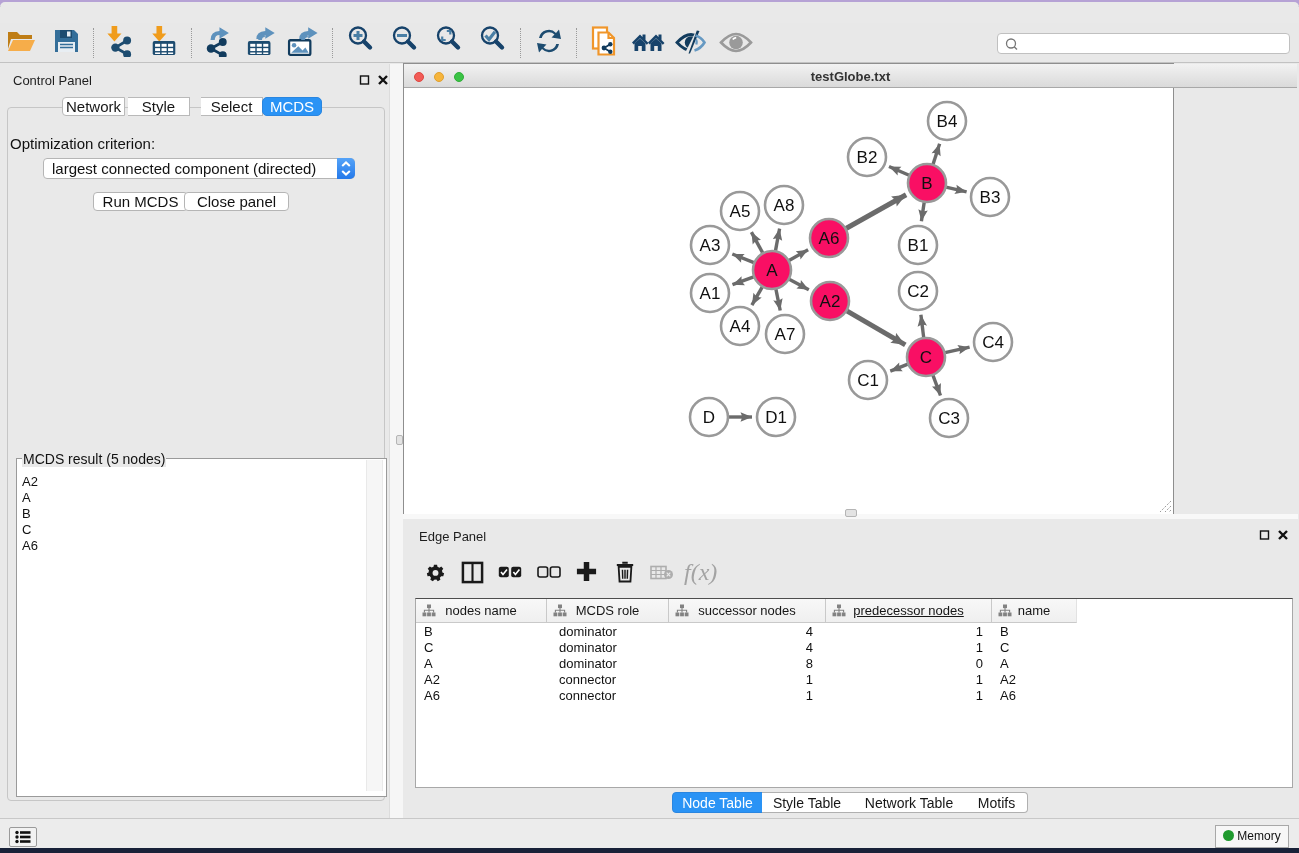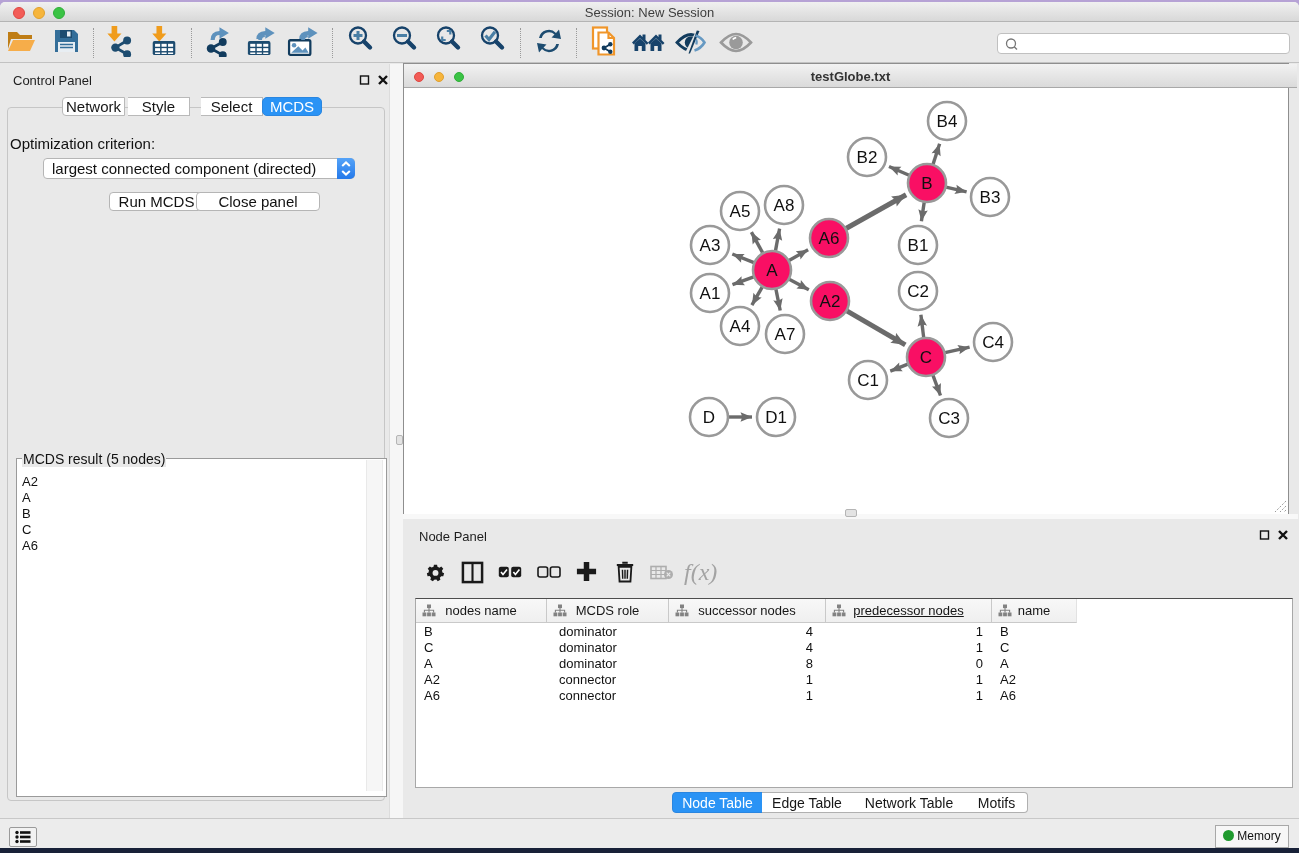--- a/index.html
+++ b/index.html
@@ -23,31 +23,31 @@
 #cpbox { left:7px; top:43px; width:378px; height:694px; border:1px solid #c6c6c6; border-radius:4px; background:#e9e9e9; }
 .tab { top:33px; height:19px; font-size:15px; line-height:18px; text-align:center; color:#161616; background:#fff; border:1px solid #b9b9b9; }
 #tabN { left:62px; width:63px; border-radius:4px 0 0 4px; }
 #tabSt { left:128px; width:62px; border-left:none; }
 #tabSe { left:201px; width:62px; border-left:none; }
 #tabM { left:262px; width:60px; background:#2a93f5; border-color:#2a86e0; color:#fff; border-radius:5px; }
 #optlab { left:10px; top:71px; width:392px; font-size:15px; color:#111; }
 #combo { left:43px; top:94px; width:312px; height:21px; background:#fff; border:1px solid #b5b5b5; border-radius:4px; font-size:15px; color:#111; line-height:19px; padding-left:8px; }
 #comboBtn { right:-1px; top:-1px; width:18px; height:21px; background:linear-gradient(#55a3f8,#2479ea); border-radius:0 5px 5px 0; }
 .btn { top:128px; height:19px; background:#fff; border:1px solid #b5b5b5; border-radius:4px; font-size:15px; color:#111; line-height:17px; text-align:center; }
-#btnRun { left:93px; width:95px;margin-left:16px; }
-#btnClose { left:196px; width:124px; }
+#btnRun { left:93px; width:95px; }
+#btnClose { left:184px; width:105px; }
 #mcdsbox { left:16px; top:394px; width:371px; height:339px; border:1px solid #9a9a9a; background:#fff; }
 #mcdsleg { left:5px; top:-8px; background:#e9e9e9; font-size:14px; color:#111; padding:0 1px; }
 #mcdslist { left:1px; top:15px; width:345px; font-size:13px; color:#111; line-height:16px; padding:0 0 0 4px; }
 #mcdssb { right:3px; top:1px; width:17px; height:331px; background:#f6f6f6; border-left:1px solid #e9e9e9; border-right:1px solid #e9e9e9; }
 
 #vsplit { left:389px; top:62px; width:14px; height:754px; background:#f6f6f6; border-left:1px solid #dcdcdc; }
 #vgrip { left:396px; top:433px; width:7px; height:10px; background:#e3e3e3; border:1px solid #b5b5b5; border-radius:2px; }
 
-#nwin { left:403px; top:61px; width:886px; height:452px; border:1px solid #8e8e8e; background:#fff; }
+#nwin { left:403px; top:61px; width:771px; height:452px; border:1px solid #8e8e8e; background:#fff; }
 #ntitle { left:0; top:0; width:893px; height:24px; background:linear-gradient(#f2f2f2,#dadada); border-bottom:1px solid #a8a8a8; }
 .ntl { width:10px; height:10px; border-radius:50%; top:8px; }
 #ntext { width:100%; top:5px; text-align:center; font-size:13px; font-weight:bold; color:#333; }
 #graph { left:0; top:24px; }
 #hsplit { left:403px; top:512px; width:895px; height:5px; background:#f8f8f8; }
 #hgrip { left:845px; top:507px; width:12px; height:8px; background:#e3e3e3; border:1px solid #b5b5b5; border-radius:2px; }
 
 #tpanel { left:403px; top:519px; width:896px; height:297px; background:#e9e9e9; }
 #tphead { left:16px; top:8px; font-size:13px; color:#1e1e1e; }
 #ttable { left:12px; top:77px; width:878px; height:190px; background:#fff; border:1px solid #a8a8a8; border-top:1px solid #4d4d4d; }
@@ -56,26 +56,20 @@
 .tabs2 { top:271px; height:21px; font-size:14px; line-height:20px; text-align:center; color:#161616; background:#fff; border:1px solid #b0b0b0; }
 
 #sbar { left:0; top:816px; width:1299px; height:32px; background:#ececec; border-top:1px solid #c8c8c8; }
 #sbtn { left:9px; top:8px; width:28px; height:20px; background:#f2f2f2; border:1px solid #9a9a9a; border-radius:2px; }
 #membtn { left:1215px; top:6px; width:74px; height:23px; background:#f7f7f7; border:1px solid #a8a8a8; font-size:12px; color:#111; line-height:21px; text-align:center; }
 </style>
 </head>
 <body>
 <div class="abs" id="deskTop"></div>
 <div class="abs" id="win">
-  <div class="abs" id="titlebar">
-    <div class="abs tl" style="left:13px;background:#f25c57;border:1px solid #dd4741;"></div>
-    <div class="abs tl" style="left:33px;background:#f6b53c;border:1px solid #e0a02e;"></div>
-    <div class="abs tl" style="left:53px;background:#3bc345;border:1px solid #2fae39;"></div>
-    <div class="abs" id="title">Session: New Session</div>
-  </div>
   <div class="abs" id="toolbar">
 
     <svg class="abs tbi" style="left:5px;" width="32" height="32" viewBox="0 0 32 32">
       <path d="M3 7 L12 7 L15 10 L27 10 L27 14 L6 14 L3 24 z" fill="#bf7d15"></path>
       <path d="M8 15 L30 15 L25 26 L3 26 z" fill="#f6ad4a"></path>
     </svg>
 
     <svg class="abs tbi" style="left:50px;" width="32" height="32" viewBox="0 0 32 32">
       <path d="M5 5 L24 5 L28 9 L28 27 L5 27 z" fill="#346e99"></path>
       <path d="M10 5 L22 5 L22 13 L10 13 z" fill="#1d4c70"></path>
@@ -349,21 +343,21 @@
       </g>
     </svg>
     <svg class="abs" style="right:1px;bottom:1px;" width="13" height="13" viewBox="0 0 13 13">
         <path d="M12 1 L1 12 M12 6 L6 12 M12 10 L10 12" stroke="#9a9a9a" stroke-width="1" stroke-dasharray="2 1.5" fill="none"></path>
       </svg>
   </div>
   <div class="abs" id="hsplit"></div>
   <div class="abs" id="hgrip"></div>
 
   <div class="abs" id="tpanel">
-    <div class="abs" id="tphead">Node Panel</div>
+    <div class="abs" id="tphead">Edge Panel</div>
     <svg class="abs" style="left:856px;top:8px;" width="12" height="12" viewBox="0 0 12 12">
         <rect x="1.5" y="2" width="8" height="8" fill="none" stroke="#111" stroke-width="1.4"></rect>
       </svg>
     <svg class="abs" style="left:874px;top:8px;" width="12" height="12" viewBox="0 0 12 12">
         <path d="M2 2 L10 10 M10 2 L2 10" stroke="#111" stroke-width="2.4"></path>
       </svg>
 
     <svg class="abs" style="left:23px;top:42px;" width="19" height="19" viewBox="0 0 22 22">
       <g fill="#1a1a1a">
           <path d="M9.2 2 L12.8 2 L13.3 4.4 L15.6 5.4 L17.7 4 L20 6.8 L18.5 8.6 L19 11 L21 12 L20 15.3 L17.6 15.2 L16 17.2 L16.7 19.4 L13.6 21 L12 19.2 L9.5 19.3 L8 21 L5 19.3 L5.8 17 L4.2 15 L1.8 15.2 L1 11.8 L3 10.9 L3.4 8.4 L2 6.6 L4.4 4 L6.5 5.3 L8.7 4.4 z"></path>
@@ -477,21 +471,21 @@
       <div class="abs trow" style="left:470px;top:57px;width:97px;text-align:right;">0</div>
       <div class="abs trow" style="left:470px;top:73px;width:97px;text-align:right;">1</div>
       <div class="abs trow" style="left:470px;top:89px;width:97px;text-align:right;">1</div>
       <div class="abs trow" style="left:584px;top:25px;">B</div>
       <div class="abs trow" style="left:584px;top:41px;">C</div>
       <div class="abs trow" style="left:584px;top:57px;">A</div>
       <div class="abs trow" style="left:584px;top:73px;">A2</div>
       <div class="abs trow" style="left:584px;top:89px;">A6</div>
     </div>
     <div class="abs tabs2" style="left:269px;width:91px;background:#2a93f5;border-color:#2a86e0;color:#fff;border-radius:4px 0 0 4px;">Node Table</div>
-    <div class="abs tabs2" style="left:359px;width:91px;border-left:none;">Edge Table</div>
+    <div class="abs tabs2" style="left:359px;width:91px;border-left:none;">Style Table</div>
     <div class="abs tabs2" style="left:449px;width:115px;border-left:none;">Network Table</div>
     <div class="abs tabs2" style="left:563px;width:62px;border-left:none;border-radius:0 4px 4px 0;">Motifs</div>
   </div>
 
   <div class="abs" id="sbar">
     <div class="abs" id="sbtn">
       <svg style="margin:2px 0 0 5px;" width="16" height="14" viewBox="0 0 16 14">
           <g fill="#111">
             <circle cx="2" cy="2.5" r="1.7"></circle>
             <circle cx="2" cy="7" r="1.7"></circle>

